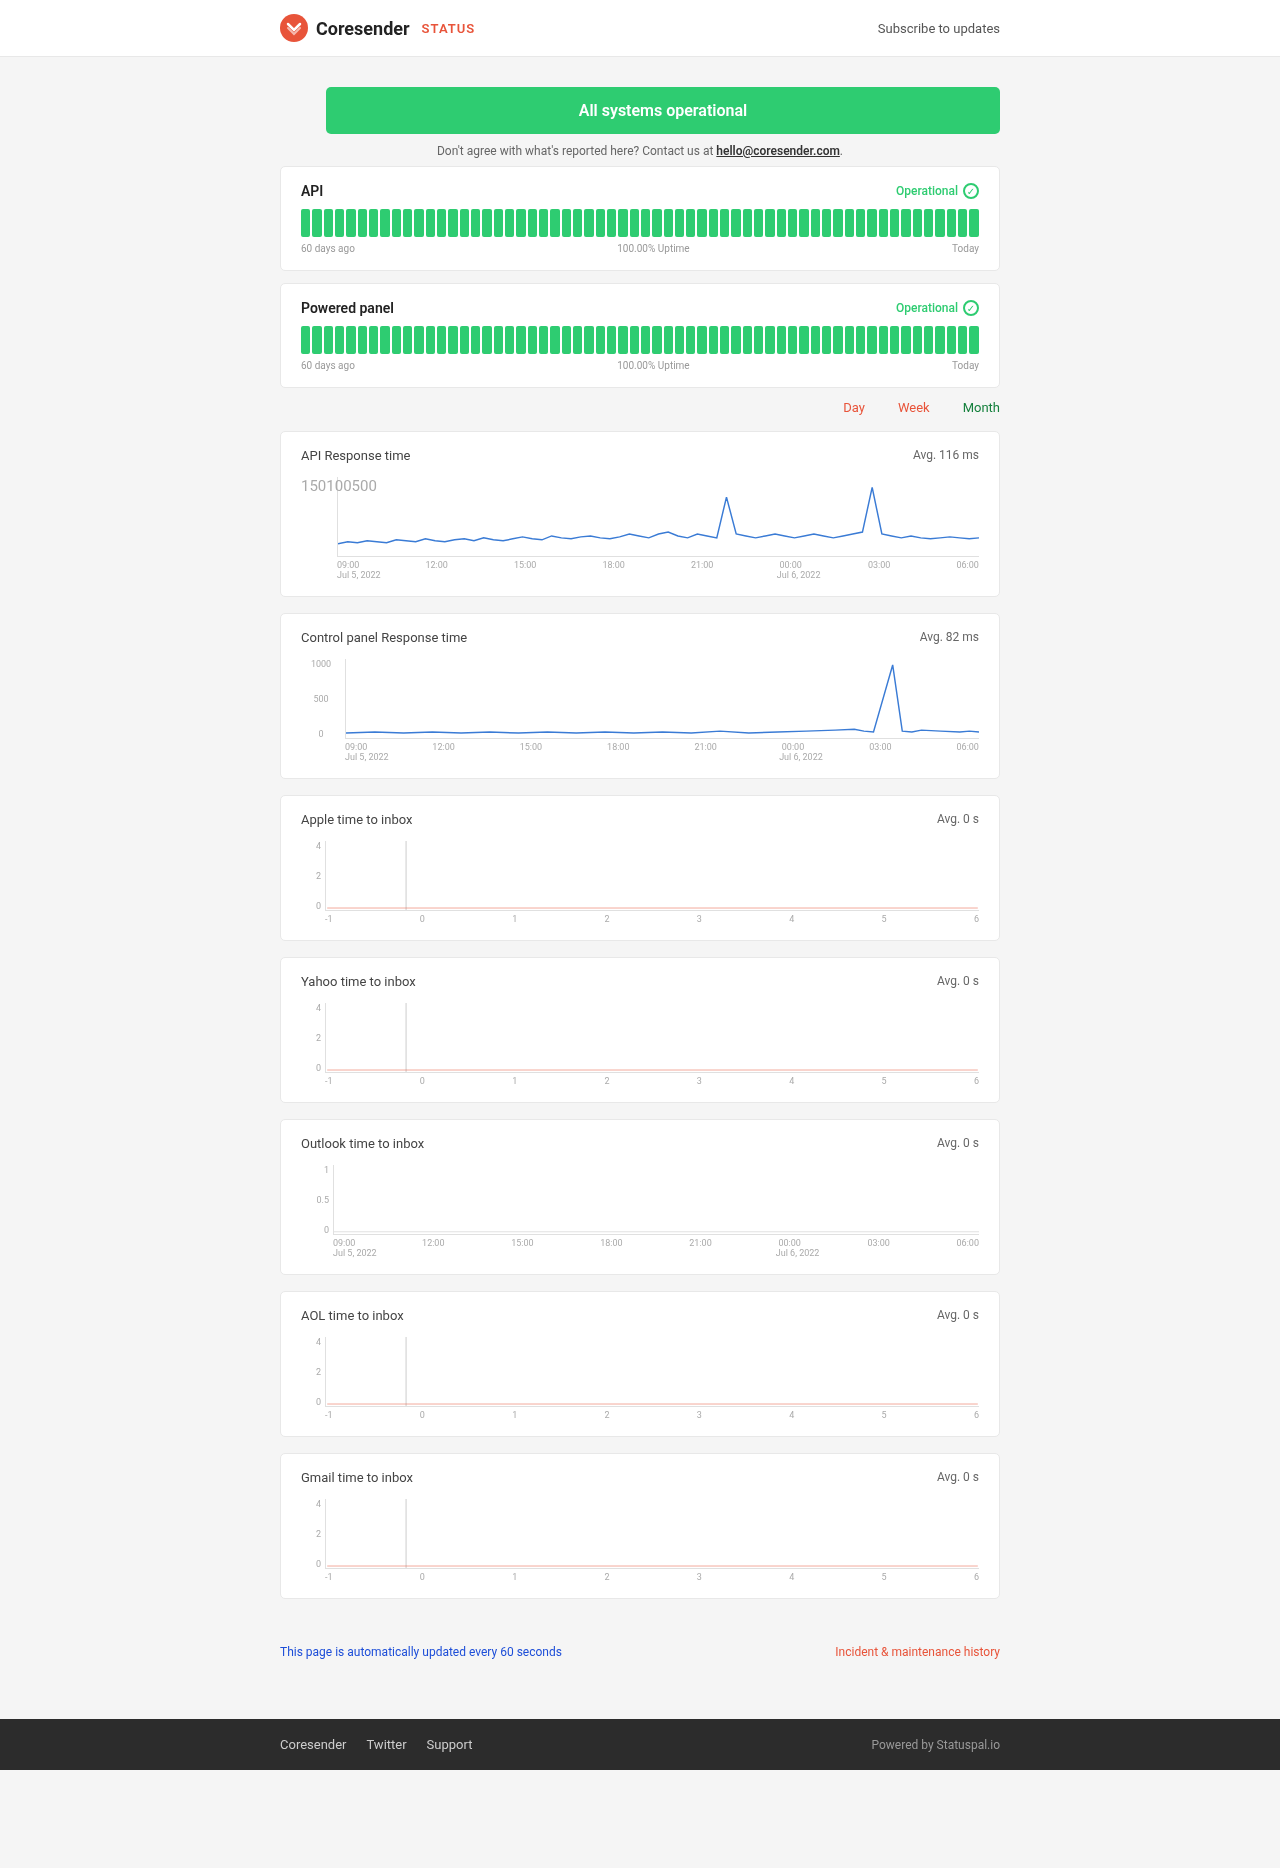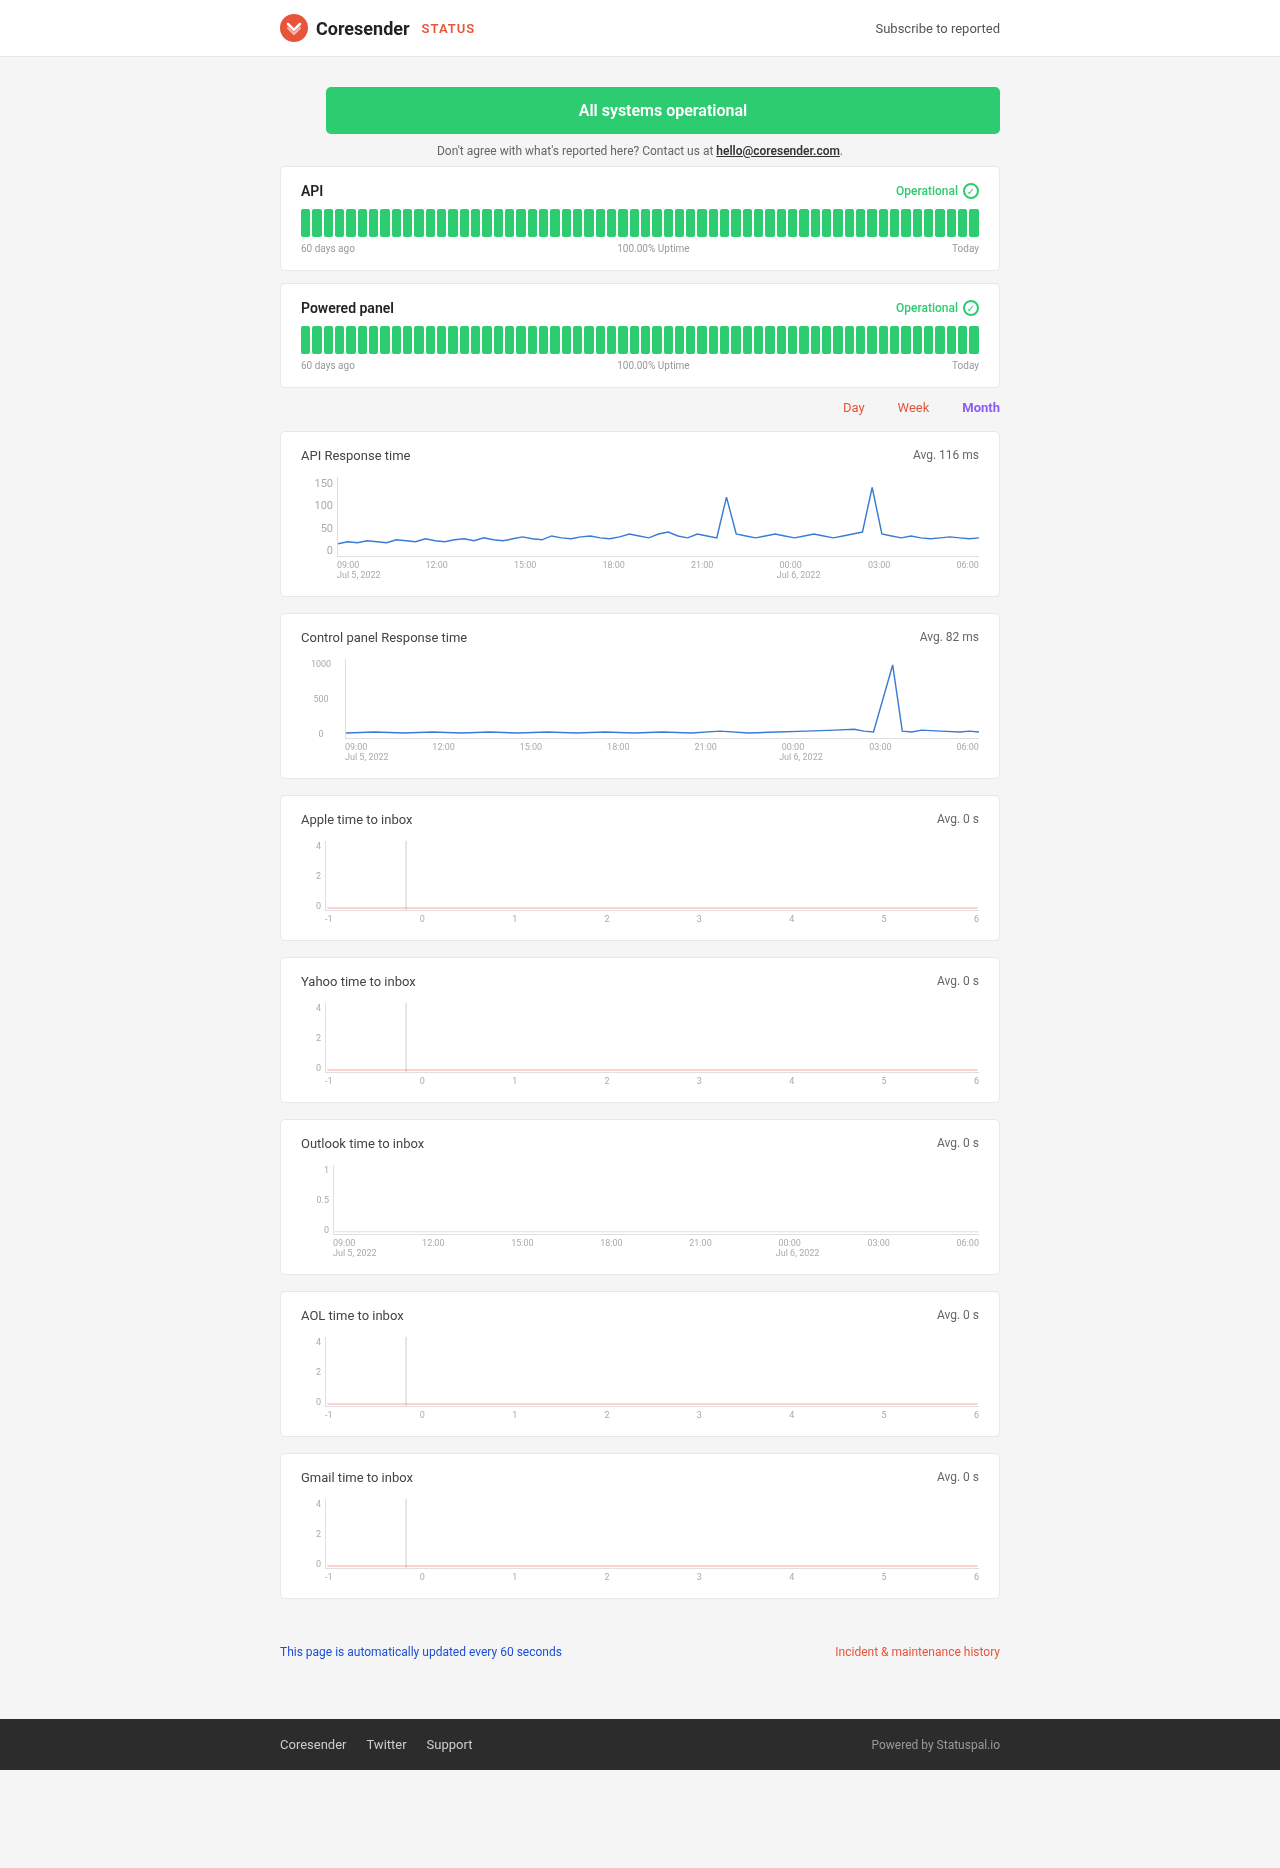--- a/index.html
+++ b/index.html
@@ -137,22 +137,22 @@
       justify-content: flex-end;
       gap: 33px;
       margin-bottom: 16px;
     }
     .time-filter {
       font-size: 13px;
       cursor: pointer;
       color: #e8543a;
     }
     .time-filter.active {
-      color: #8b5cf6;
-      font-weight: 700;
+      color: #15803d;
+      font-weight: 400;
     }
     .chart-card {
       background: #fff;
       border: 1px solid #e8e8e8;
       border-radius: 5px;
       padding: 16px 20px;
       margin-bottom: 16px;
     }
     .chart-header {
       display: flex;
@@ -225,21 +225,21 @@
     <div class="logo-area">
 
       <svg class="logo-icon" viewBox="0 0 28 28" fill="none" xmlns="http://www.w3.org/2000/svg">
         <circle cx="14" cy="14" r="14" fill="#e8543a"></circle>
         <path d="M8 10 L14 16 L20 10" stroke="white" stroke-width="2.5" fill="none" stroke-linecap="round"></path>
         <path d="M8 14 L14 20 L20 14" stroke="white" stroke-width="2" fill="none" stroke-linecap="round" opacity="0.6"></path>
       </svg>
       <span class="logo-name">Coresender</span>
       <span class="logo-status">STATUS</span>
     </div>
-    <a class="subscribe-link">Subscribe to reported</a>
+    <a class="subscribe-link">Subscribe to updates</a>
   </div>
 </div>
 
 <div class="main">
   <div class="content">
 
     <div class="status-banner">All systems operational</div>
 
     <p class="contact-text">
       <span>Don't agree with what's reported here? Contact us at</span>
@@ -408,21 +408,21 @@
       <span class="time-filter">Week</span>
       <span class="time-filter active">Month</span>
     </div>
 
     <div class="chart-card">
       <div class="chart-header">
         <span class="chart-title">API Response time</span>
         <span class="chart-avg">Avg. 116 ms</span>
       </div>
       <div class="chart-wrapper" style="padding-left:36px;">
-        <div style="position:absolute; left:0; top:0; height:80px; display:flex; flex-direction:column; justify-content:space-between; font-size:11px; color:#aaa; width:32px; text-align:right;">
+        <div style="position:absolute; left:0; top:0; height:80px; display:flex; justify-content:space-between; font-size:15px; color:#aaa; width:32px; text-align:right;">
           <span>150</span>
           <span>100</span>
           <span>50</span>
           <span>0</span>
         </div>
         <svg viewBox="0 0 660 80" width="100%" height="80" style="border-left:1px solid #e0e0e0; border-bottom:1px solid #e0e0e0; display:block;">
 
           <polyline points="0,68 10,66 20,67 30,65 40,66 50,67 60,64 70,65 80,66 90,63 100,65 110,66 120,64 130,63 140,65 150,62 160,64 170,65 180,63 190,61 200,63 210,64 220,60 230,62 240,63 250,61 260,60 270,62 280,63 290,61 300,58 310,60 320,62 330,58 340,56 350,60 360,62 370,58 380,60 390,62 400,20 410,58 420,60 430,62 440,60 450,58 460,60 470,62 480,60 490,58 500,60 510,62 520,60 530,58 540,56 550,10 560,58 570,60 580,62 590,60 600,62 610,63 620,62 630,61 640,62 650,63 660,62" fill="none" stroke="#3a7bd5" stroke-width="1.5"></polyline>
         </svg>
         <div style="display:flex; justify-content:space-between; font-size:9px; color:#aaa; margin-top:3px;">

